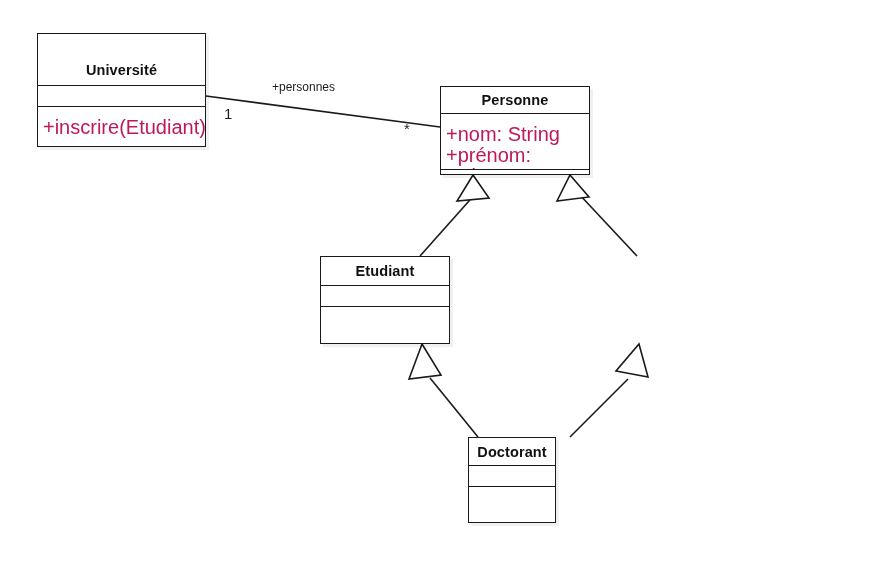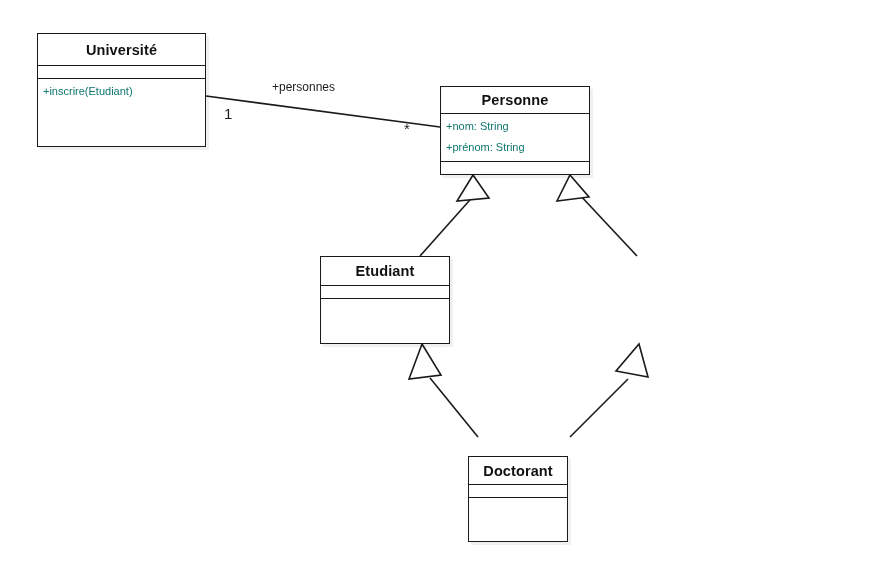--- a/index.html
+++ b/index.html
@@ -32,25 +32,26 @@
     color: #111111;
     border-bottom: 1.6px solid #1a1a1a;
     display: flex;
     align-items: center;
     justify-content: center;
     letter-spacing: 0.1px;
   }
   .uml-compartment {
     box-sizing: border-box;
     width: 100%;
-    font-size: 11px;
-    color: #0f766e;
+    font-size: 20px;
+    color: #be185d;
     padding: 2px 5px 0 5px;
     line-height: 21px;
     overflow: hidden;
+    margin-top: 8px;
   }
   .uml-compartment.divided {
     border-bottom: 1.6px solid #1a1a1a;
   }
   .uml-compartment.empty {
     padding: 0;
   }
   .edge-label {
     position: absolute;
     font-size: 12px;
@@ -98,21 +99,21 @@
     <polygon class="arrowhead" points="570,175 589,197 557,201"></polygon>
 
     <line x1="478" y1="437" x2="430" y2="378"></line>
     <polygon class="arrowhead" points="422,344 441,375 409,379"></polygon>
 
     <line x1="570" y1="437" x2="628" y2="379"></line>
     <polygon class="arrowhead" points="639,344 648,377 616,371"></polygon>
   </svg>
 
   <div class="uml-class" style="left:37px; top:33px; width:169px; height:114px;">
-    <div class="uml-title" style="height:32px;">Université</div>
+    <div class="uml-title" style="height:32px;margin-top:20px;">Université</div>
     <div class="uml-compartment divided empty" style="height:13px;"></div>
     <div class="uml-compartment" style="height:67px;">
       <div>+inscrire(Etudiant)</div>
     </div>
   </div>
 
   <div class="uml-class" style="left:320px; top:256px; width:130px; height:88px;">
     <div class="uml-title" style="height:29px;">Etudiant</div>
     <div class="uml-compartment divided empty" style="height:13px;"></div>
     <div class="uml-compartment empty" style="height:43px;"></div>
@@ -121,21 +122,21 @@
   <div class="uml-class" style="left:440px; top:86px; width:150px; height:89px;">
     <div class="uml-title" style="height:27px;">Personne</div>
     <div class="uml-compartment divided" style="height:48px;">
       <div>+nom: String</div>
       <div>+prénom: String</div>
     </div>
     <div class="uml-compartment empty" style="height:11px;"></div>
   </div>
 
 
-  <div class="uml-class" style="left:468px; top:456px; width:100px; height:86px;">
+  <div class="uml-class" style="left:468px; top:437px; width:88px; height:86px;">
     <div class="uml-title" style="height:28px;">Doctorant</div>
     <div class="uml-compartment divided empty" style="height:13px;"></div>
     <div class="uml-compartment empty" style="height:42px;"></div>
   </div>
 
   <div class="edge-label" style="left:272px; top:80px;">+personnes</div>
   <div class="edge-label mult" style="left:224px; top:105px;">1</div>
   <div class="edge-label mult" style="left:404px; top:120px;">*</div>
 
 </div>

